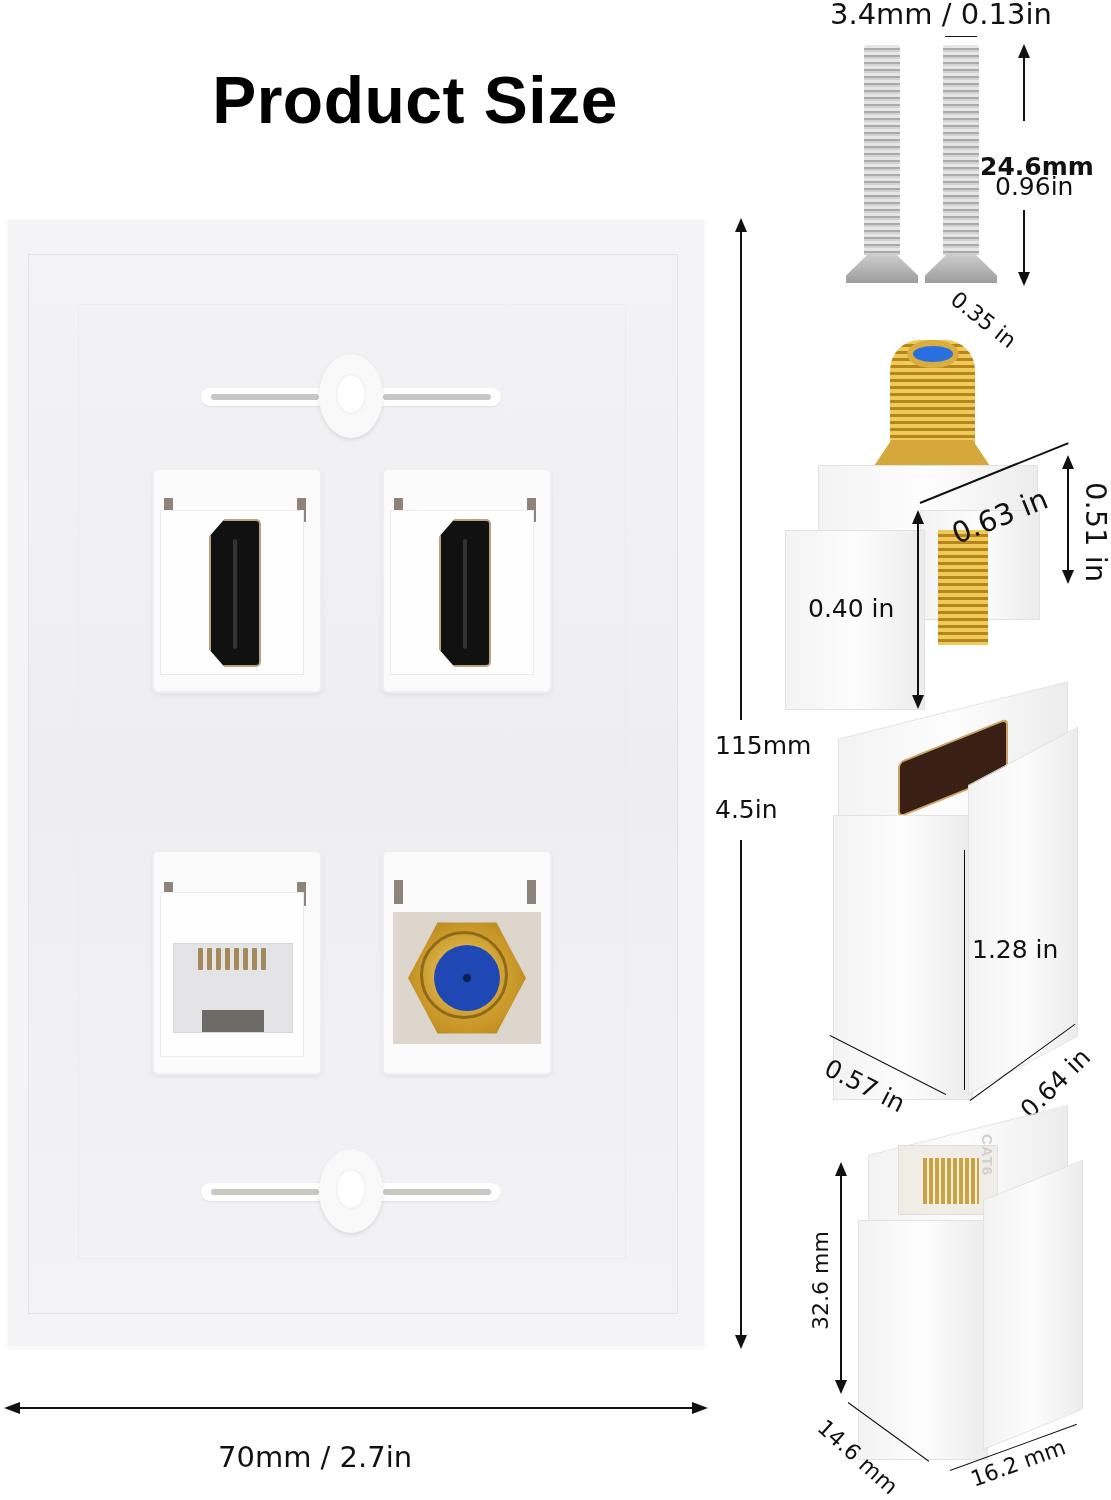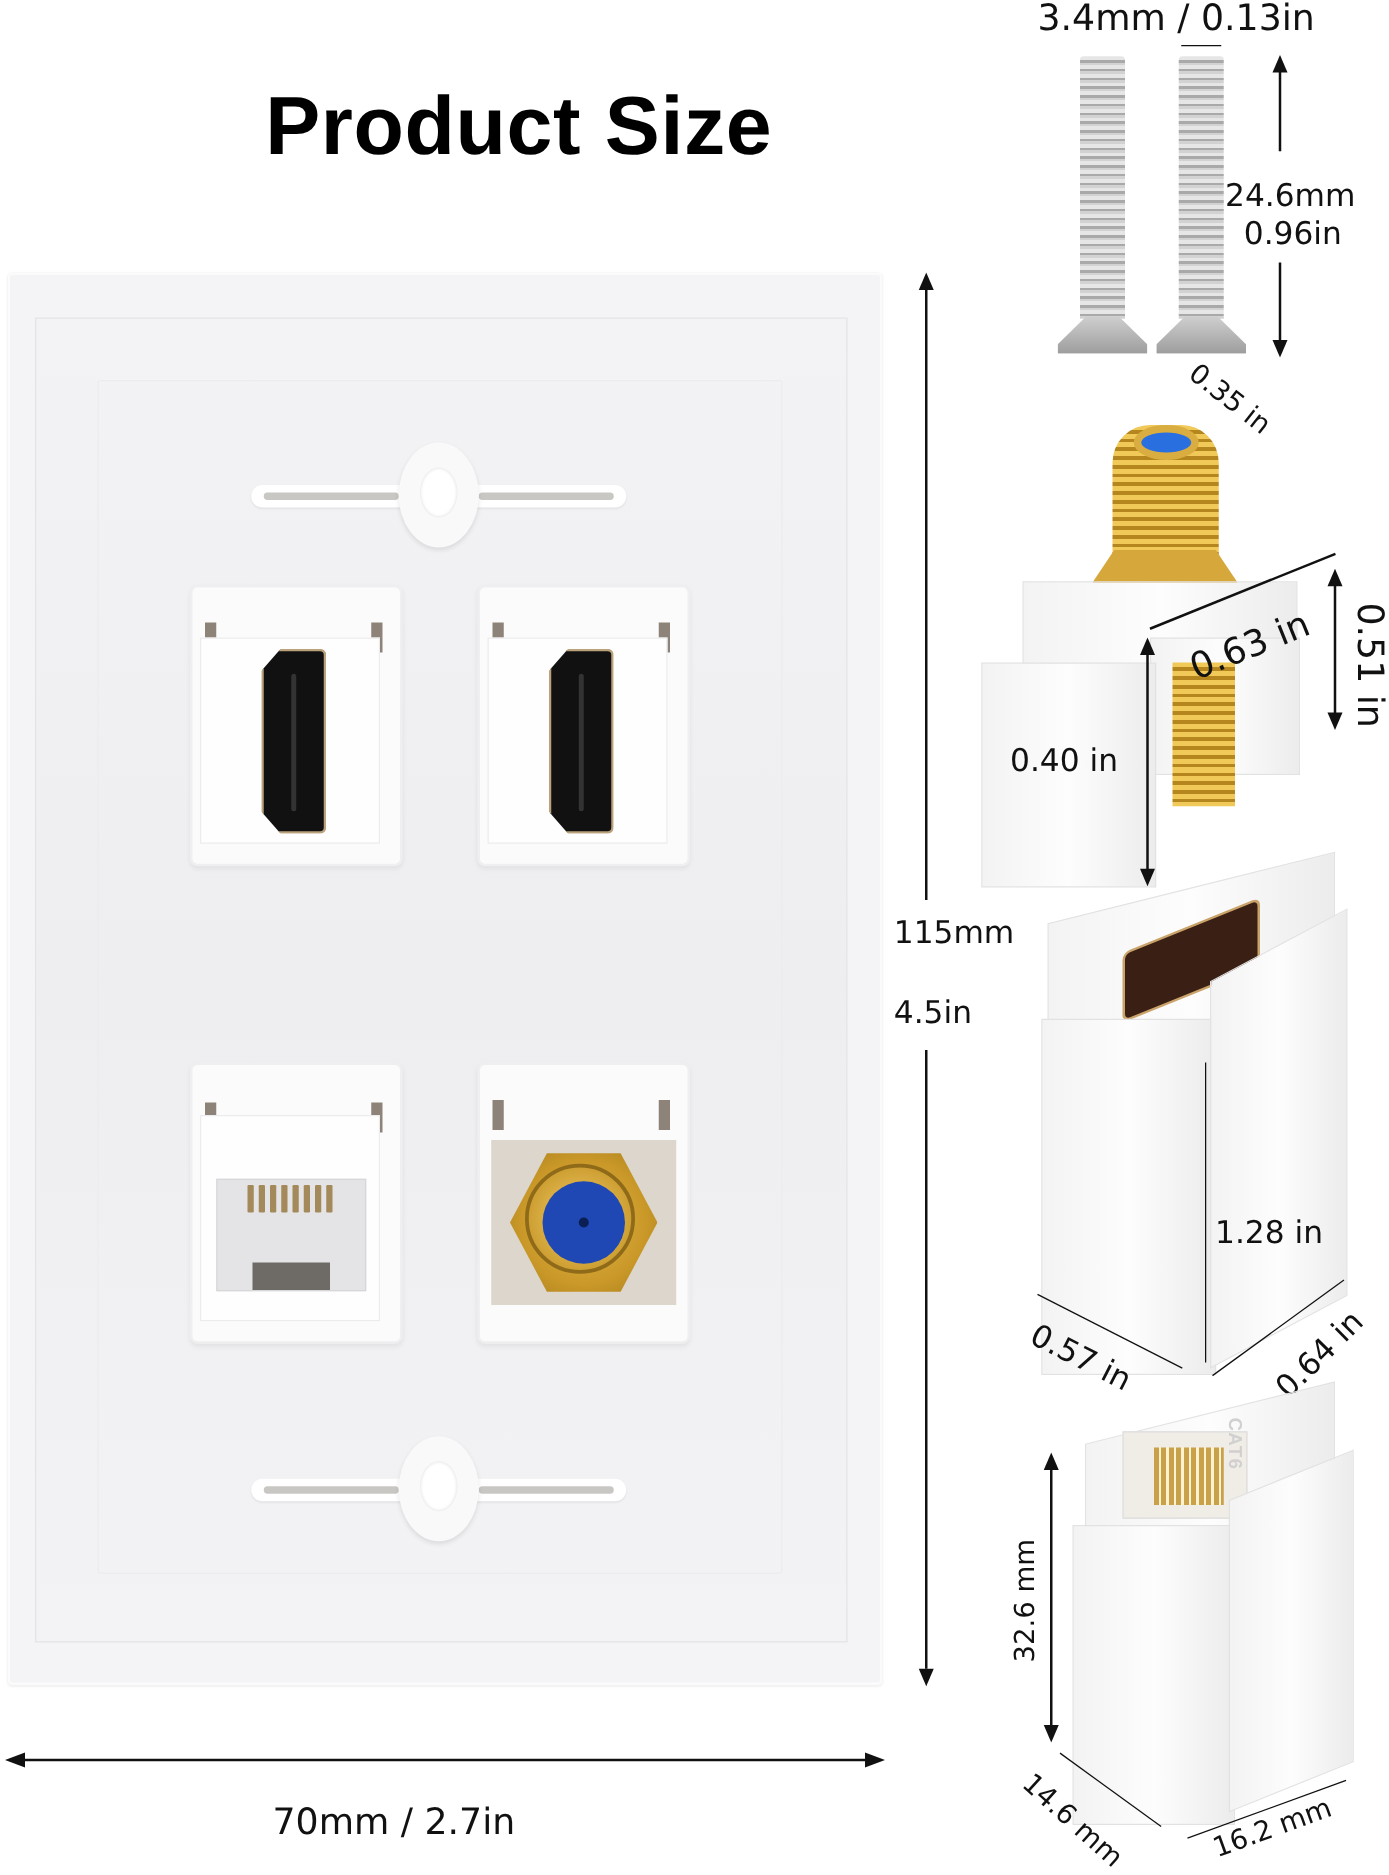--- a/index.html
+++ b/index.html
@@ -153,21 +153,21 @@
   <div class="abs screw-shaft" style="left:18px;top:0;"></div>
   <div class="abs screw-head" style="left:0;top:208px;"></div>
 </div>
 <div class="abs" style="left:925px;top:45px;width:80px;height:250px;">
   <div class="abs screw-shaft" style="left:18px;top:0;"></div>
   <div class="abs screw-head" style="left:0;top:208px;"></div>
 </div>
 
 <div class="abs arrow-up" style="left:1018px;top:44px;"></div>
 <div class="abs vline" style="left:1023px;top:55px;height:66px;"></div>
-<div class="abs dim" style="left:980px;top:144px;">24.6mm</div>
+<div class="abs dim" style="left:980px;top:154px;font-weight:bold;">24.6mm</div>
 <div class="abs dim" style="left:995px;top:174px;">0.96in</div>
 <div class="abs vline" style="left:1023px;top:210px;height:62px;"></div>
 <div class="abs arrow-down" style="left:1018px;top:272px;"></div>
 
 <div class="abs" style="left:780px;top:300px;width:330px;height:410px;">
   <div class="abs gold-thread" style="left:110px;top:40px;width:85px;height:120px;border-radius:30px 30px 4px 4px;"></div>
   <div class="abs" style="left:127px;top:40px;width:52px;height:28px;border-radius:50%;background:#2a6fe0;border:6px solid #d9ad40;"></div>
   <div class="abs" style="left:94px;top:140px;width:116px;height:52px;background:#d6a73a;clip-path:polygon(15% 0,85% 0,100% 50%,85% 100%,15% 100%,0 50%);"></div>
   <div class="abs box-white" style="left:38px;top:165px;width:220px;height:80px;"></div>
   <div class="abs box-white" style="left:140px;top:210px;width:120px;height:110px;"></div>
@@ -195,21 +195,21 @@
 <div class="abs arrow-up" style="left:912px;top:510px;"></div>
 <div class="abs arrow-down" style="left:912px;top:695px;"></div>
 
 <div class="abs" style="left:828px;top:700px;width:260px;height:400px;">
   <div class="abs box-white" style="left:10px;top:10px;width:230px;height:140px;transform:skewY(-14deg);"></div>
   <div class="abs hdmi-top" style="left:70px;top:40px;width:110px;height:56px;transform:skewY(-22deg);border-radius:6px;"></div>
   <div class="abs box-white" style="left:5px;top:115px;width:140px;height:285px;"></div>
   <div class="abs box-white" style="left:140px;top:85px;width:110px;height:310px;transform:skewY(-28deg);transform-origin:left top;"></div>
 </div>
 <div class="abs vline" style="left:964px;top:850px;height:240px;width:1px;"></div>
-<div class="abs dim" style="left:972px;top:937px;margin-top:36px;">1.28 in</div>
+<div class="abs dim" style="left:972px;top:937px;">1.28 in</div>
 
 <div class="abs hline" style="left:830px;top:1035px;width:130px;height:1px;transform:rotate(27deg);transform-origin:left center;"></div>
 <div class="abs" style="left:832px;top:1055px;transform:rotate(27deg);transform-origin:left top;">
   <div class="dim">0.57 in</div>
 </div>
 <div class="abs hline" style="left:970px;top:1100px;width:130px;height:1px;transform:rotate(-36deg);transform-origin:left center;"></div>
 <div class="abs" style="left:1016px;top:1105px;transform:rotate(-45deg);transform-origin:left top;">
   <div class="dim">0.64 in</div>
 </div>
 

